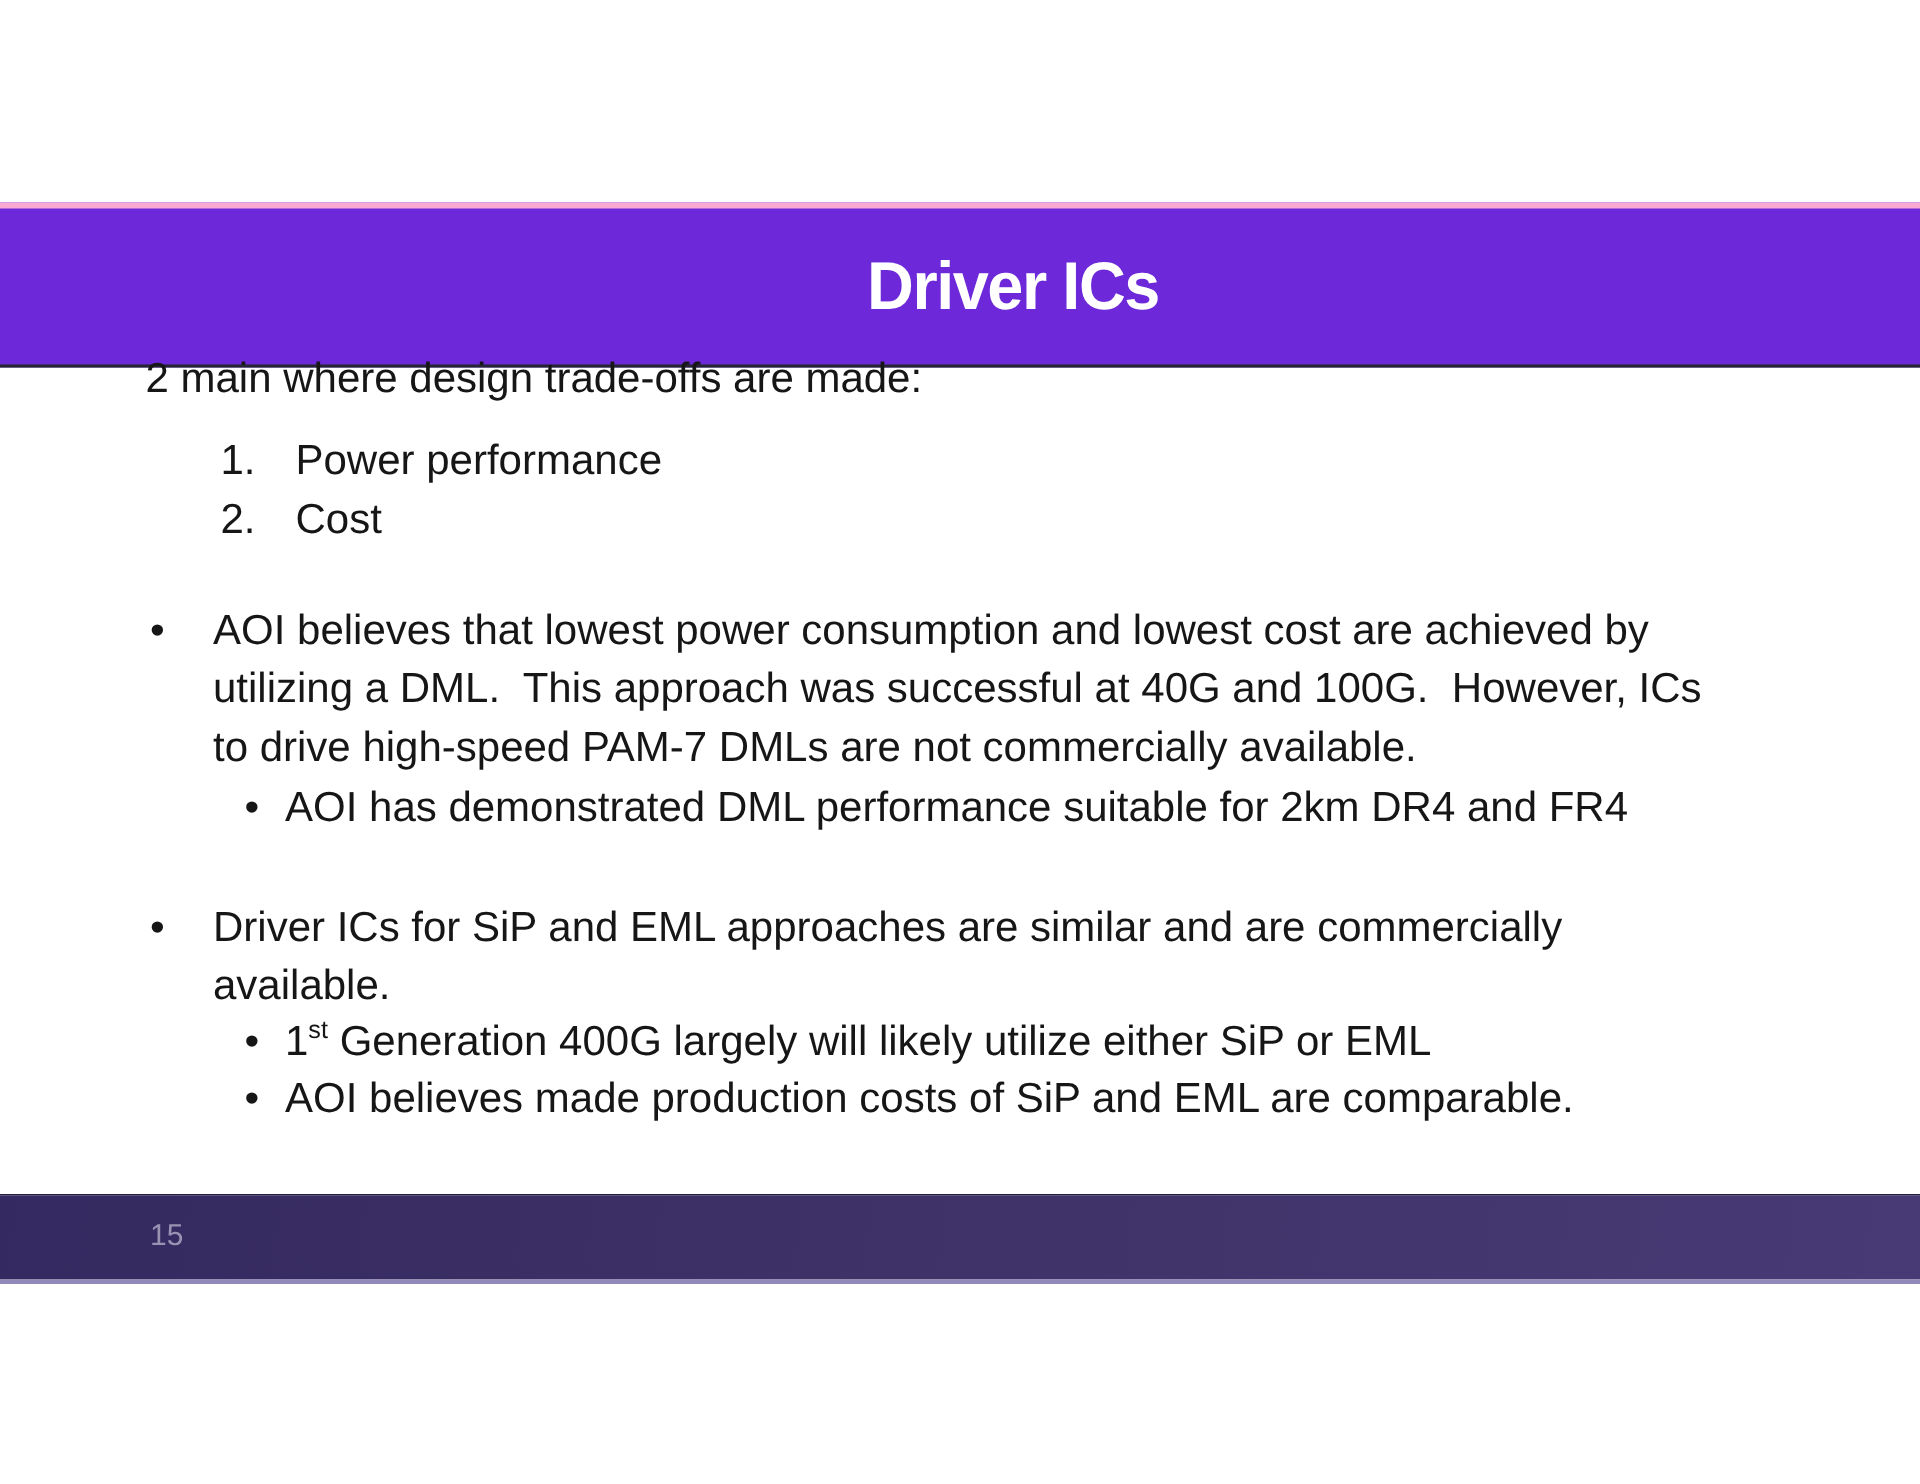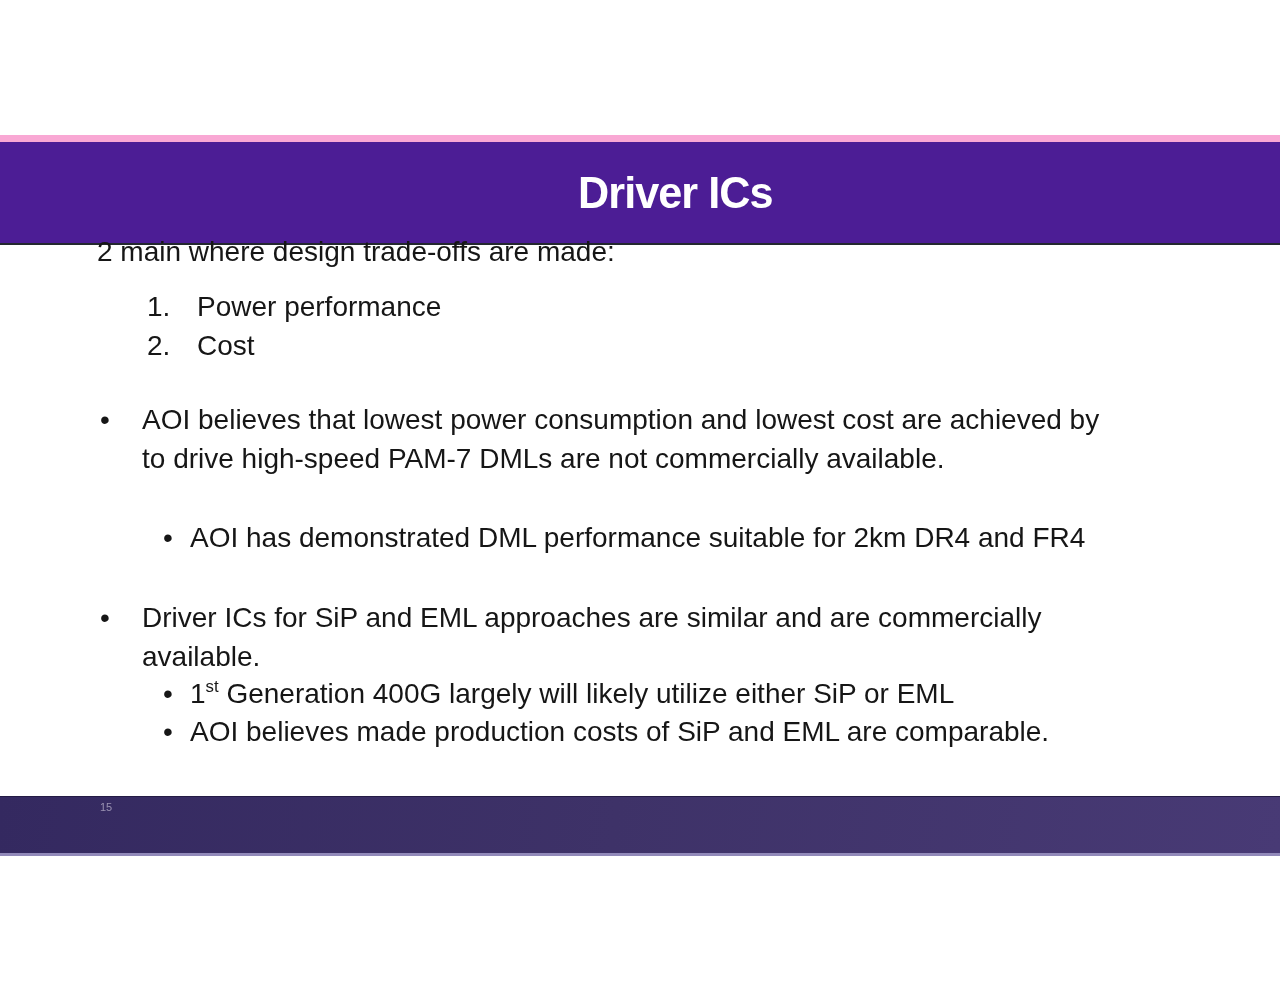--- a/index.html
+++ b/index.html
@@ -3,22 +3,22 @@
 <meta charset="utf-8">
 <style>
   html,body{margin:0;padding:0;background:#ffffff;}
   .slide{
     position:relative;width:1280px;height:989px;background:#ffffff;
     font-family:"Liberation Sans",sans-serif;color:#161616;overflow:hidden;
   }
   
   .title-band{
     position:absolute;left:0;top:135px;width:1280px;height:110px;
-    background:#4c1d95;
-    border-top:7px solid #f9a8d4;border-bottom:2px solid #23272F;
+    background:#6d28d9;
+    border-top:4px solid #f9a8d4;border-bottom:2px solid #23272F;
     box-sizing:border-box;
     display:flex;align-items:center;justify-content:center;
   }
   .title-band h1{
     margin:0 0 0 70px;color:#FFFFFF;font-size:45px;font-weight:700;
     letter-spacing:-1px;transform:scaleX(0.96);white-space:pre;
   }
   
   .t{white-space:pre;}
   .abs{position:absolute;}
@@ -36,22 +36,22 @@
   sup{font-size:60%;line-height:0;position:relative;top:-1px;vertical-align:super;}
   
   .footer-band{
     position:absolute;left:0;top:796px;width:1280px;height:56px;
     background:linear-gradient(98deg,#342960 0%,#3E3268 48%,#483A75 100%);
     border-top:1px solid #241B45;
     border-bottom:3px solid #9189B9;
     box-sizing:content-box;
   }
   .pagenum{
-    position:absolute;left:100px;top:4px;
-    font-size:11px;color:#9A92B2;
+    position:absolute;left:100px;top:16px;
+    font-size:20px;color:#9A92B2;
   }
   .brand-group{
     position:absolute;right:36px;top:0;height:56px;
     display:flex;align-items:center;gap:14px;
   }
   .brand{
     color:#FFFFFF;font-weight:700;font-size:19px;letter-spacing:0.5px;
     transform:scaleX(0.74);transform-origin:right center;white-space:pre;
   }
   .aoi-logo{display:block;}
@@ -75,20 +75,21 @@
     <div class="numrow">
       <span class="num t">2.</span>
       <span class="t">Cost</span>
     </div>
   </div>
 
   <div class="abs body-txt brow brow-l1" style="top:400px">
     <span class="dot-l1">•</span>
     <div class="lines">
       <div>AOI believes that lowest power consumption and lowest cost are achieved by</div>
+      <div>utilizing a DML.  This approach was successful at 40G and 100G.  However, ICs</div>
       <div>to drive high-speed PAM-7 DMLs are not commercially available.</div>
     </div>
   </div>
 
   <div class="abs body-txt brow brow-l2" style="top:518px">
     <span class="dot-l2">•</span>
     <div class="lines">
       <div>AOI has demonstrated DML performance suitable for 2km DR4 and FR4</div>
     </div>
   </div>

